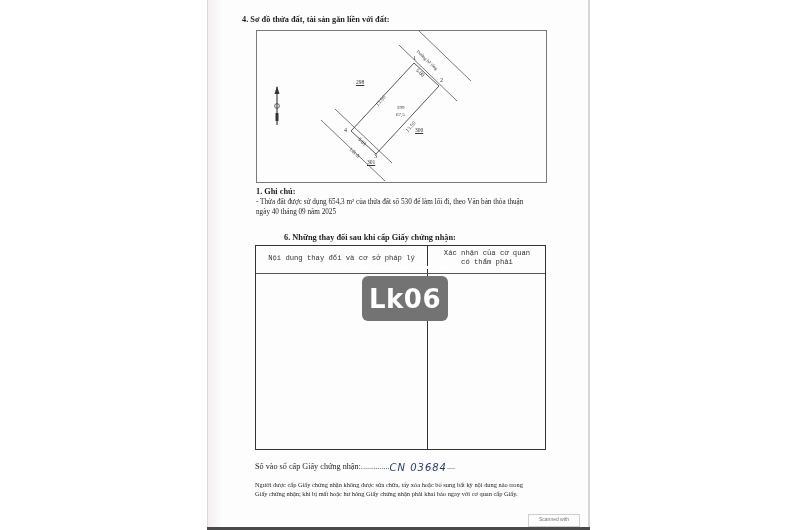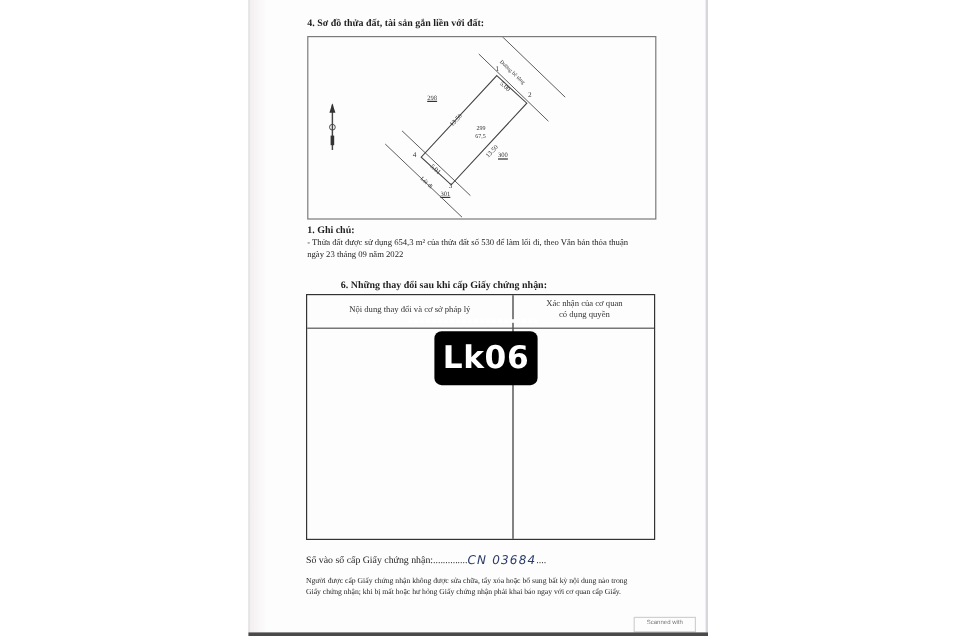--- a/index.html
+++ b/index.html
@@ -21,28 +21,28 @@
   .bottom-bar { position:absolute; left:207px; top:527px; width:383px; height:3px; background:#4a4a4a; }
   .abs { position:absolute; }
   .h { font-weight:bold; font-size:8.3px; white-space:nowrap; }
   .t { font-size:7.6px; white-space:nowrap; }
   .small { font-size:6.6px; white-space:nowrap; color:#333; }
 
   .diagram-box { left:256px; top:30px; width:291px; height:153px; border:1px solid #7a7a7a; box-sizing:border-box; }
   .diagram-svg { position:absolute; left:0; top:0; }
 
   .table {
-    left:255px; top:245px; width:291px; height:205px; border:1px solid #333; box-sizing:border-box;
+    left:255px; top:245px; width:291px; height:205px; border:1px solid #333; box-sizing:border-box;font-family:Liberation Mono, monospace;
   }
   .col-divider { position:absolute; left:171px; top:0; width:1px; height:100%; background:#333; }
   .header-row-line { position:absolute; left:0; top:27px; width:100%; height:1px; background:#555; }
   .th { position:absolute; font-size:7.2px; text-align:center; color:#333; line-height:9px; }
 
   .lk-badge {
-    left:362px; top:276px; width:86px; height:45px; background:#000000; border-radius:6px;
+    left:362px; top:276px; width:86px; height:45px; background:#737373; border-radius:6px;
     color:#ffffff; font-family:"DejaVu Sans", "Liberation Sans", sans-serif; font-weight:bold;
     font-size:26px; display:flex; align-items:center; justify-content:center; letter-spacing:0.5px;
   }
   .dotted-strip {
     left:340px; top:266px; width:108px; height:3px;
     background:repeating-linear-gradient(90deg, #ffffff 0 3px, transparent 3px 5px);
   }
   .handwritten {
     font-family:"DejaVu Sans", sans-serif; font-style:italic; font-size:10px; color:#2a3b6a;
     letter-spacing:1px;
@@ -51,21 +51,21 @@
     left:528px; top:514px; width:52px; height:13px; border:1px solid #d0d0d0; box-sizing:border-box;
     font-family:"Liberation Sans", sans-serif; font-size:5px; color:#777; text-align:center; padding-top:1px;
   }
 </style>
 </head>
 <body>
 
 <div class="page"></div>
 <div class="page-shadow-left"></div>
 
-<div class="abs h" style="left:256px; top:15px;">4. Sơ đồ thửa đất, tài sản gắn liền với đất:</div>
+<div class="abs h" style="left:242px; top:15px;">4. Sơ đồ thửa đất, tài sản gắn liền với đất:</div>
 
 <div class="abs diagram-box">
   <svg class="diagram-svg" width="291" height="153" viewBox="0 0 291 153">
 
     <line x1="160" y1="-2" x2="214" y2="50" stroke="#555" stroke-width="0.8"></line>
     <line x1="142" y1="14" x2="200" y2="70" stroke="#555" stroke-width="0.8"></line>
 
     <line x1="64" y1="89" x2="128" y2="150" stroke="#555" stroke-width="0.8"></line>
     <line x1="78" y1="78" x2="135" y2="132" stroke="#555" stroke-width="0.8"></line>
 
@@ -93,30 +93,30 @@
 
   <span class="abs small" style="left:140px; top:74px; font-size:5px;">299</span>
   <span class="abs small" style="left:139px; top:81px; font-size:5px;">67,5</span>
   <span class="abs small" style="left:99px; top:48px; font-size:5.5px; text-decoration:underline;">298</span>
   <span class="abs small" style="left:158px; top:96px; font-size:5.5px; text-decoration:underline;">300</span>
   <span class="abs small" style="left:110px; top:128px; font-size:5.5px; text-decoration:underline;">301</span>
 </div>
 
 <div class="abs h" style="left:256px; top:187px;">1. Ghi chú:</div>
 <div class="abs t" style="left:256px; top:198px; font-size:7.2px;">- Thửa đất được sử dụng 654,3 m² của thửa đất số 530 để làm lối đi, theo Văn bản thỏa thuận</div>
-<div class="abs t" style="left:256px; top:208px; font-size:7.2px;">ngày 23 tháng 09 năm 2022</div>
+<div class="abs t" style="left:256px; top:208px; font-size:7.2px;">ngày 40 tháng 09 năm 2025</div>
 
 <div class="abs h" style="left:256px; top:233px;margin-left:28px;">6. Những thay đổi sau khi cấp Giấy chứng nhận:</div>
 
 <div class="abs table">
   <div class="col-divider"></div>
   <div class="header-row-line"></div>
   <div class="th" style="left:0; width:171px; top:8px;">Nội dung thay đổi và cơ sở pháp lý</div>
   <div class="th" style="left:172px; width:118px; top:3px;">Xác nhận của cơ quan</div>
-  <div class="th" style="left:172px; width:118px; top:12px;">có dụng quyền</div>
+  <div class="th" style="left:172px; width:118px; top:12px;">có thẩm phải</div>
 </div>
 
 <div class="abs dotted-strip"></div>
 <div class="abs lk-badge">Lk06</div>
 
 <div class="abs t" style="left:255px; top:462px; font-size:8.2px; display:flex; align-items:flex-start;">
   <span>Số vào sổ cấp Giấy chứng nhận:</span>
   <span>..............</span>
   <span class="handwritten">CN   03684</span>
   <span>....</span>

